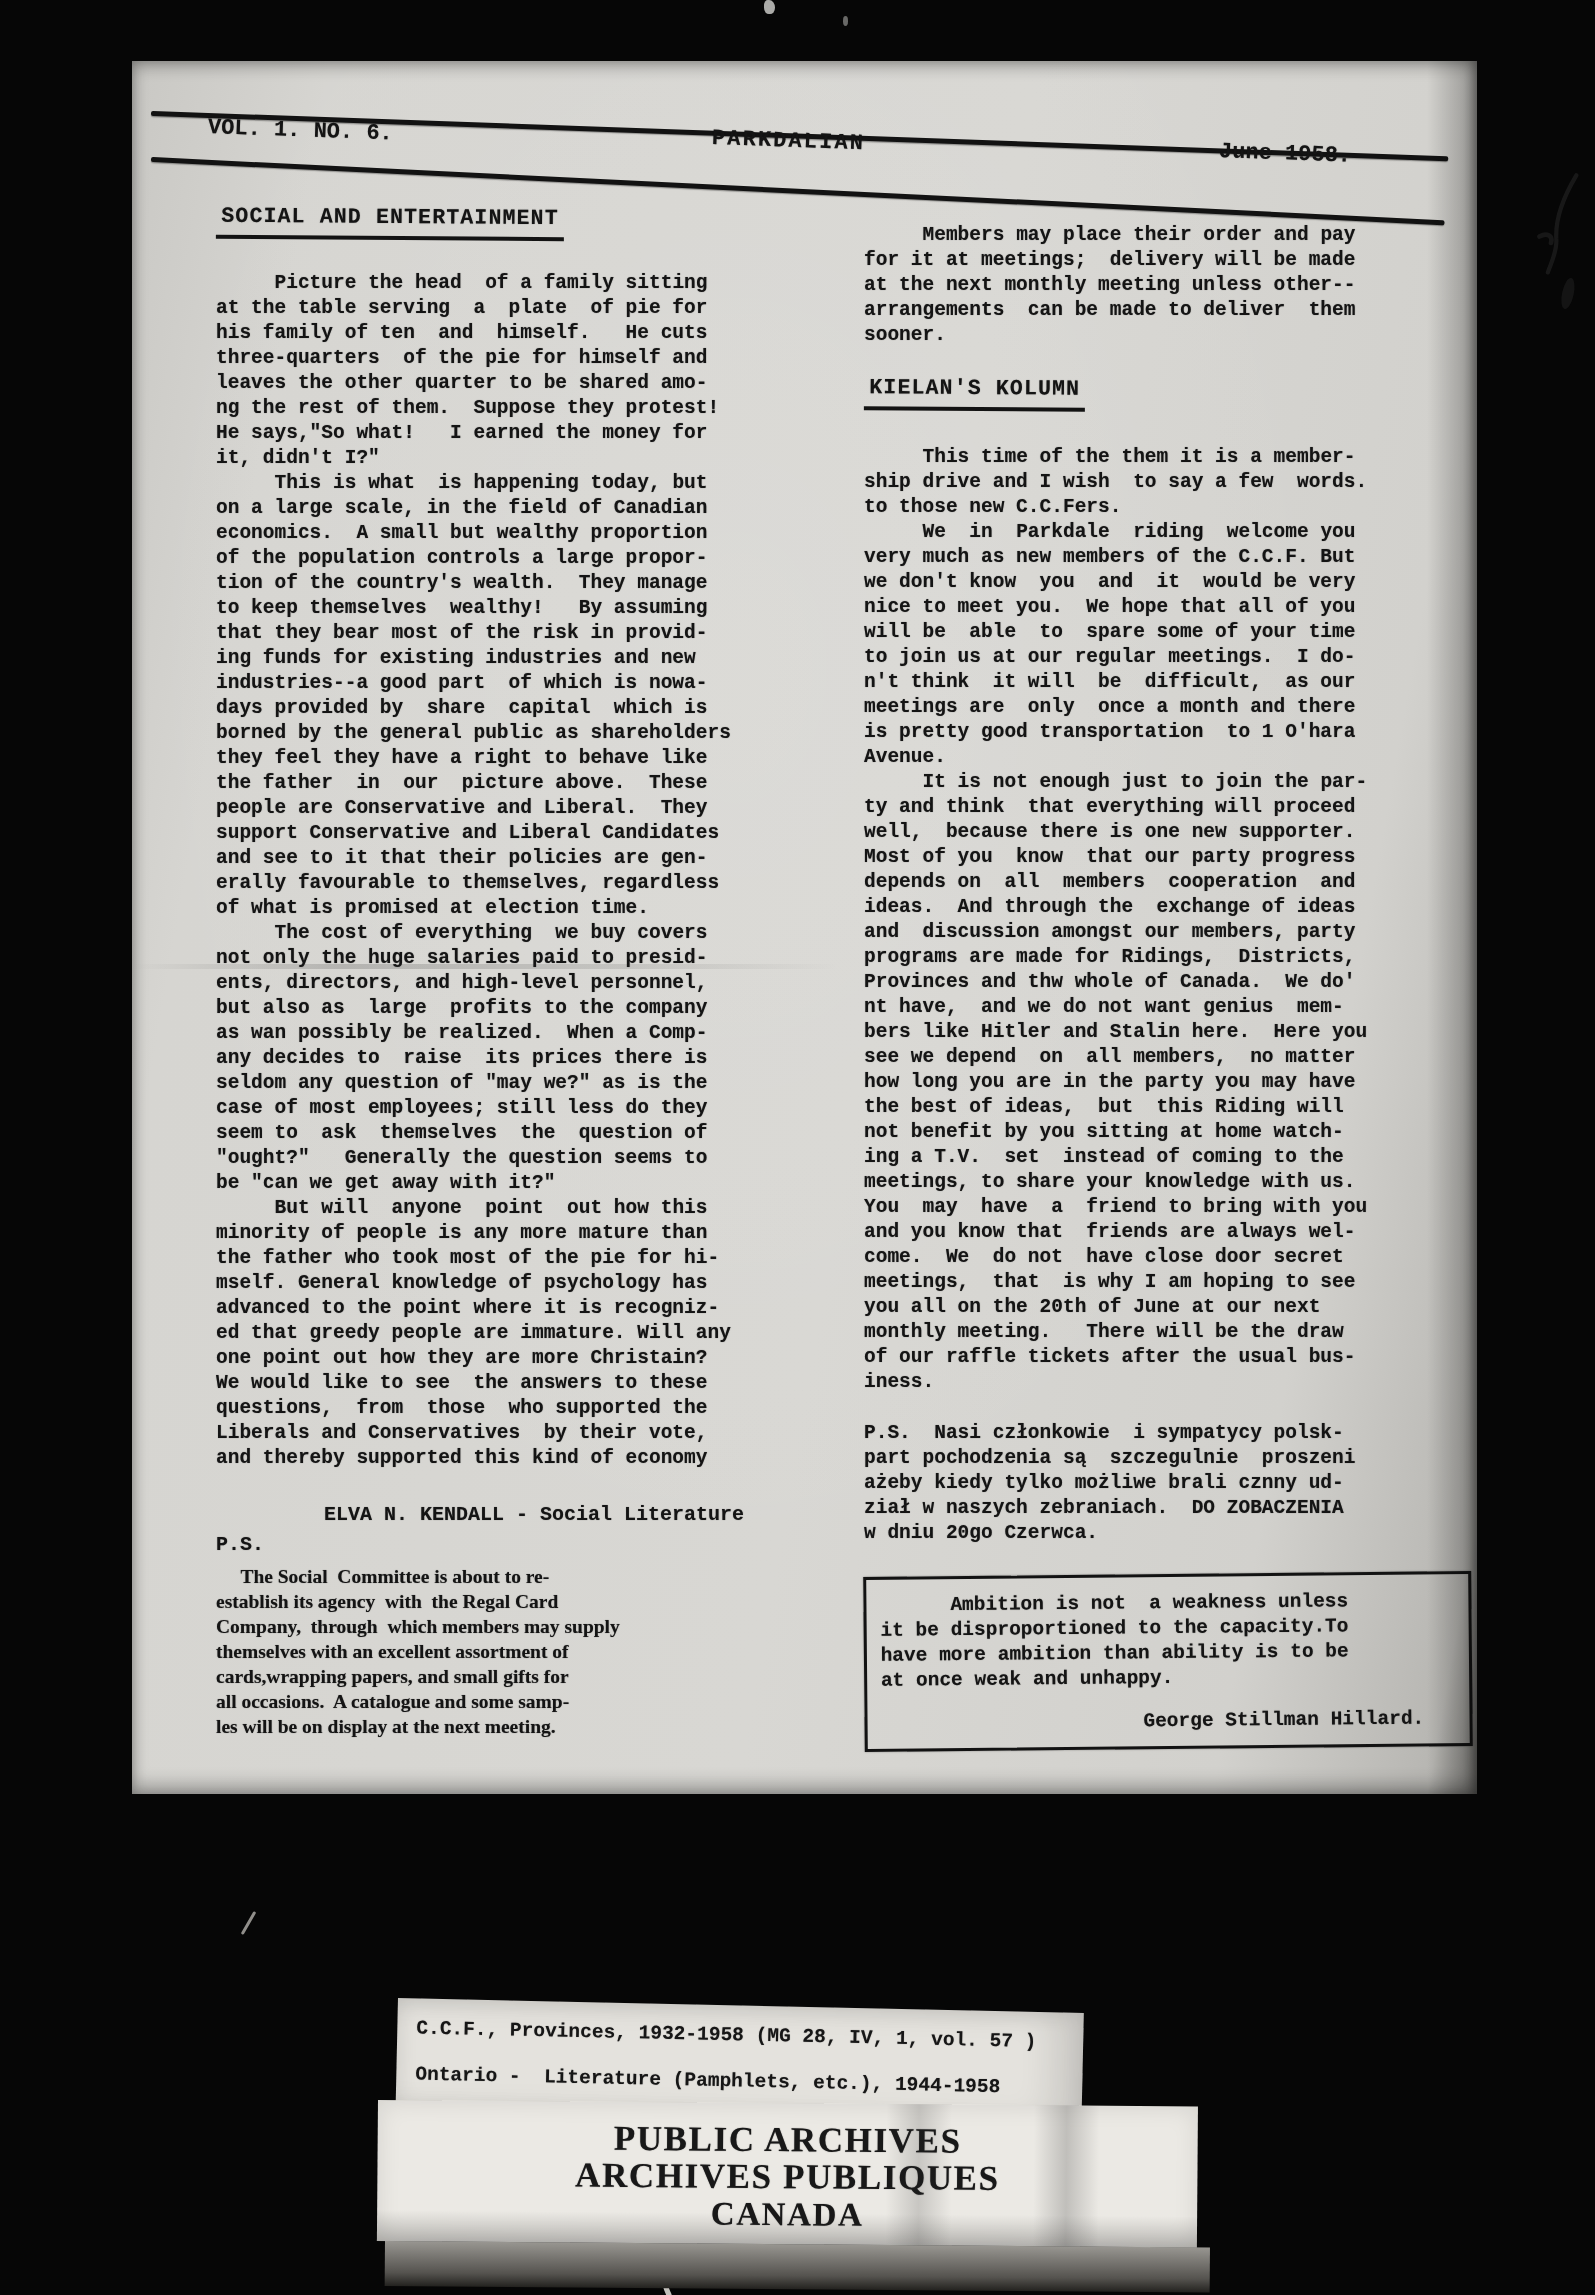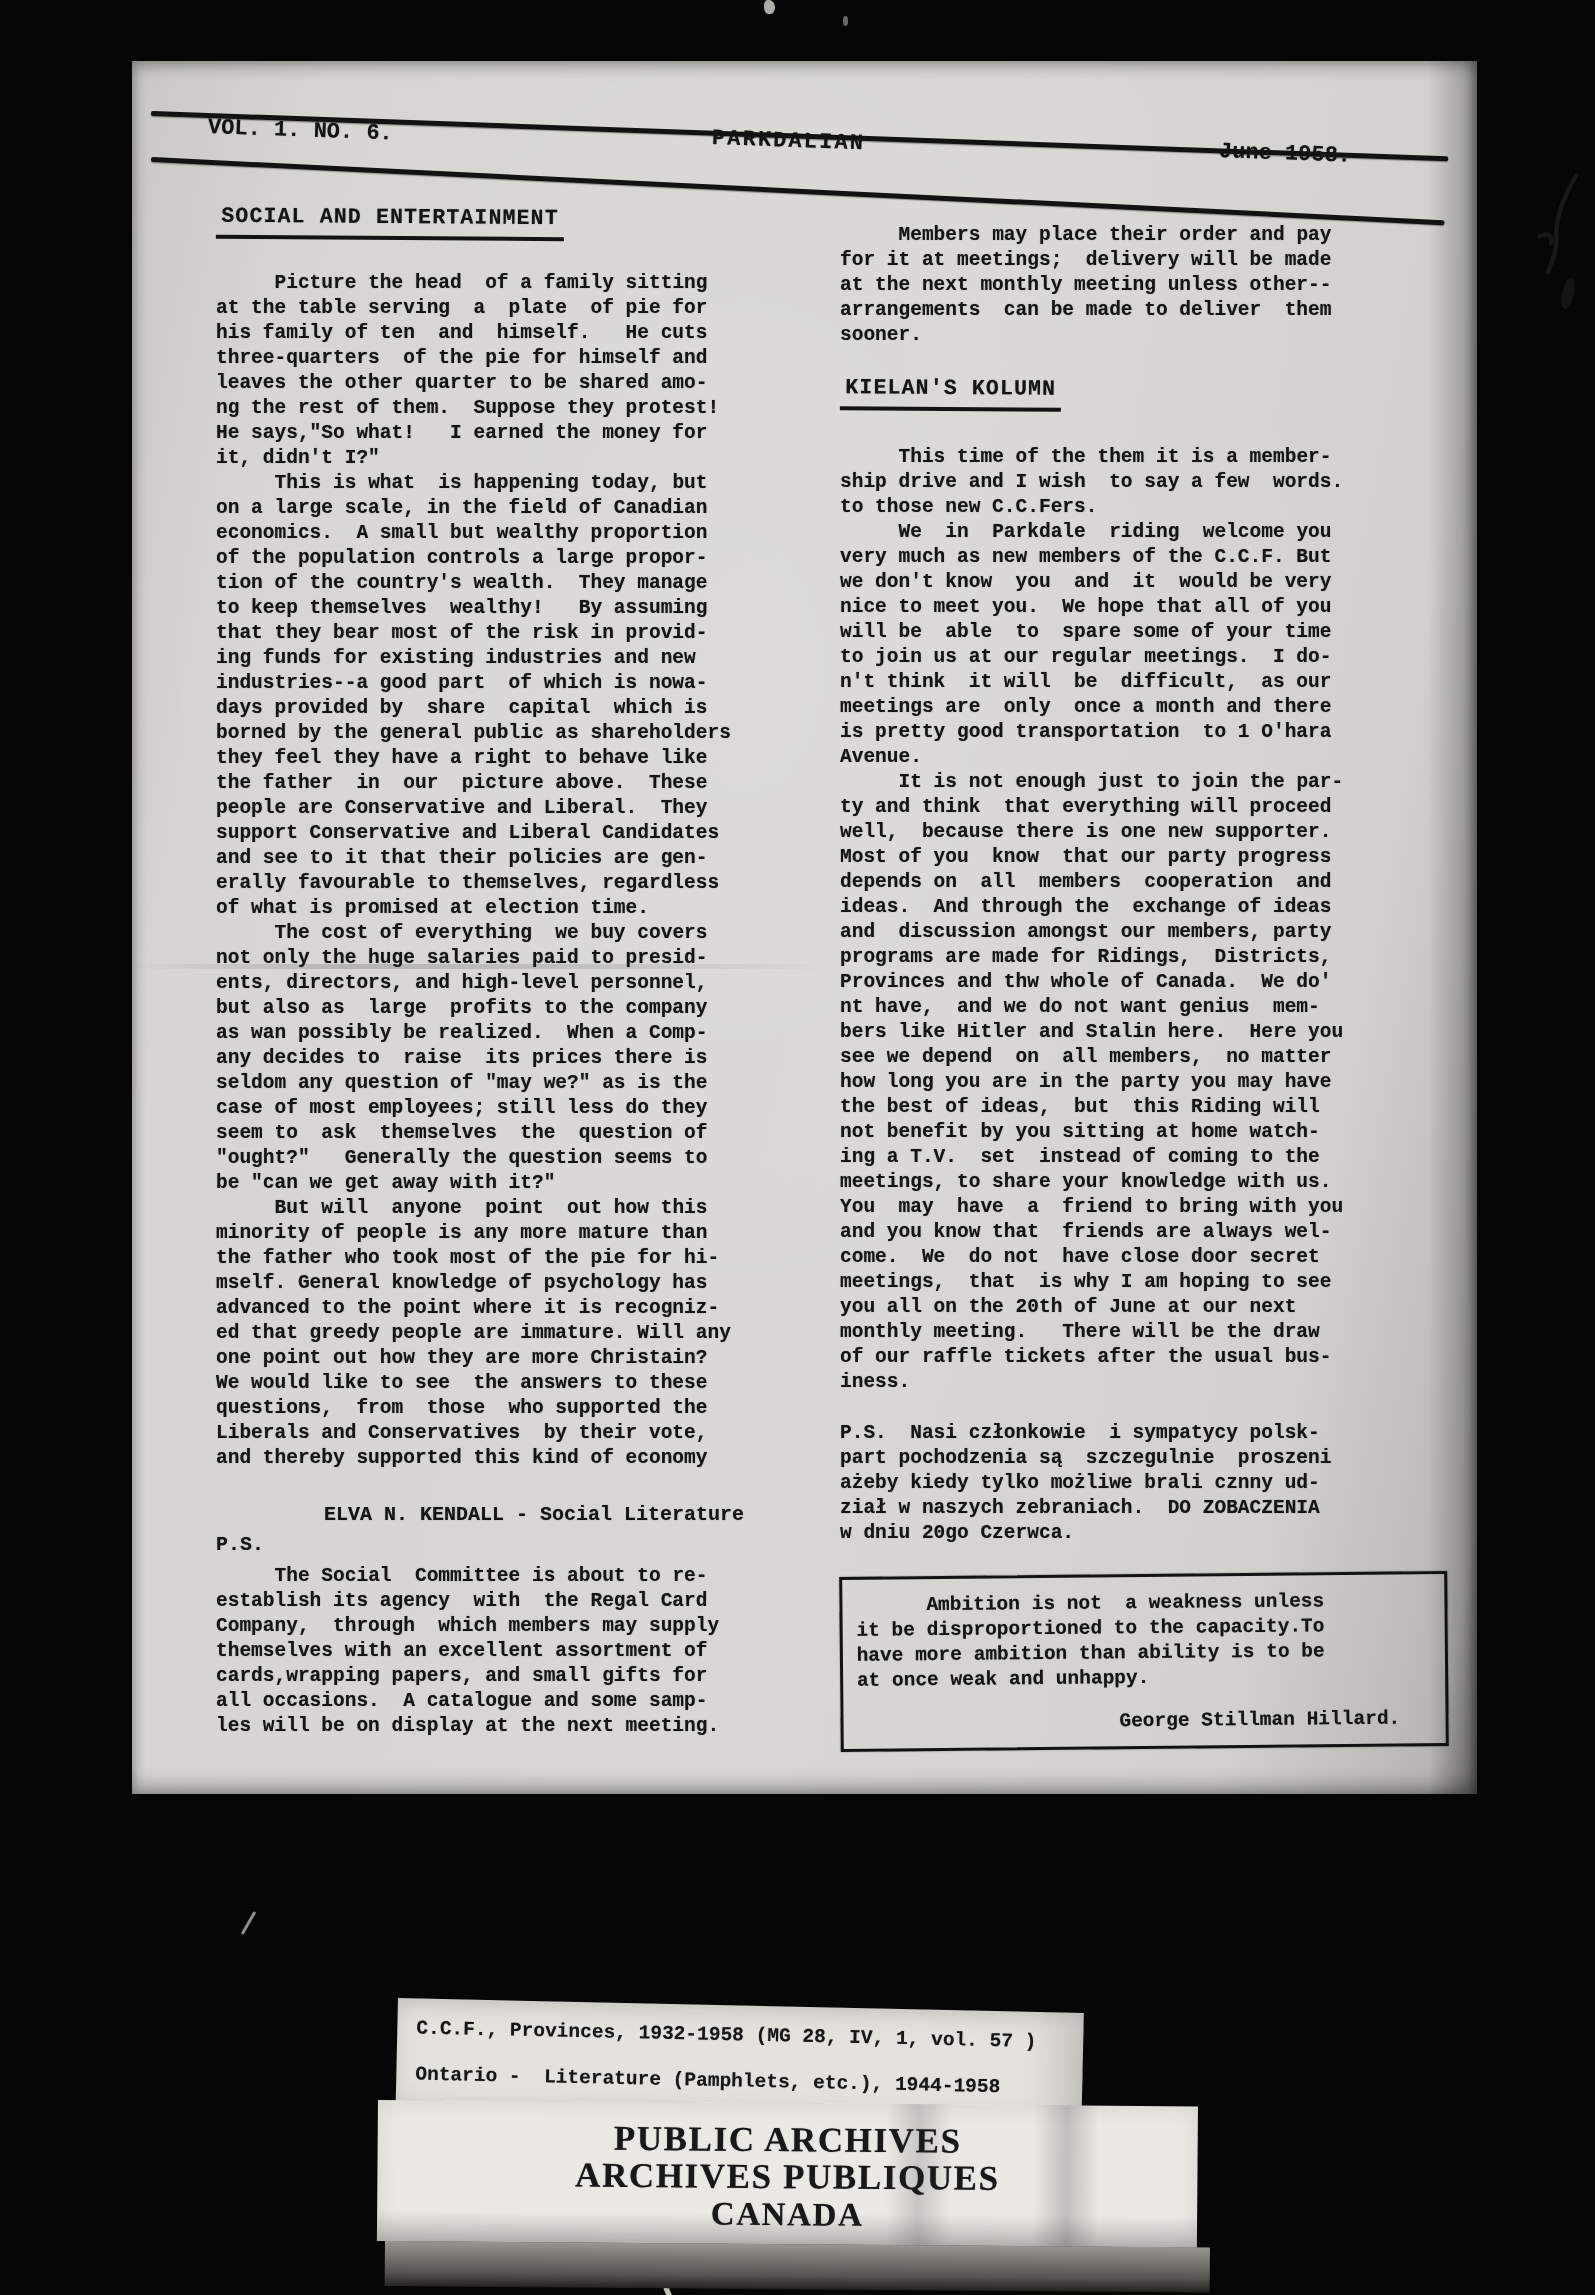--- a/index.html
+++ b/index.html
@@ -28,31 +28,31 @@
   .rule-top{left:18.5px;top:50px;width:1298px;transform:rotate(2.0deg);}
   .rule-bottom{left:18.5px;top:96px;width:1295px;transform:rotate(2.8deg);}
   .mast{position:absolute;font:700 22px/26px "Liberation Mono","DejaVu Sans Mono",monospace;
         transform:rotate(2deg);transform-origin:left center;white-space:pre;}
   .mast.vol{left:76px;top:54px;}
   .mast.title{left:580px;top:65px;letter-spacing:2.1px;}
   .mast.date{left:1087px;top:78px;}
   
   .col{position:absolute;width:614px;}
   .col-left{left:84px;top:127px;}
-  .col-right{left:708px;top:162px;}
+  .col-right{left:732px;top:162px;}
   .heading-wrap{text-align:left;margin:16px 0 31px 0;}
   .col-right .heading-wrap{margin:27.4px 0 33px 0;}
   .heading{
     display:inline-block;font:700 21.6px/26px "Liberation Mono","DejaVu Sans Mono",monospace;
     letter-spacing:1.1px;border-bottom:4.7px solid #131313;padding:0 5.3px 6.3px 5.3px;transform:rotate(.4deg);
   }
   .para{white-space:pre-wrap;font:700 19.5px/25px "Liberation Mono","DejaVu Sans Mono",monospace;margin:0;}
   .sig{white-space:pre-wrap;font:700 20px/25px "Liberation Mono","DejaVu Sans Mono",monospace;margin-top:31px;}
   .ps{font:700 20px/25px "Liberation Mono","DejaVu Sans Mono",monospace;margin-top:5px;}
-  .para.after-ps{margin-top:6.3px;}
+  .para.after-ps{margin-top:6.3px;font-family:Liberation Serif, serif;}
   .para.polish{margin-top:26px;}
   
   .quote-box{
     margin-top:28.5px;border:3.7px solid #121212;padding:13.7px 13.7px 9.5px 13.7px;width:575px;
     transform:rotate(-.55deg);box-shadow:0 0 1.6px rgba(20,20,20,.5);
   }
   .quote-attr{white-space:pre;font:700 19.5px/25px "Liberation Mono","DejaVu Sans Mono",monospace;
     text-align:right;padding:18px 32px 3.2px 0;}
   
   .crease{position:absolute;left:0;top:903px;width:707px;height:5.3px;

